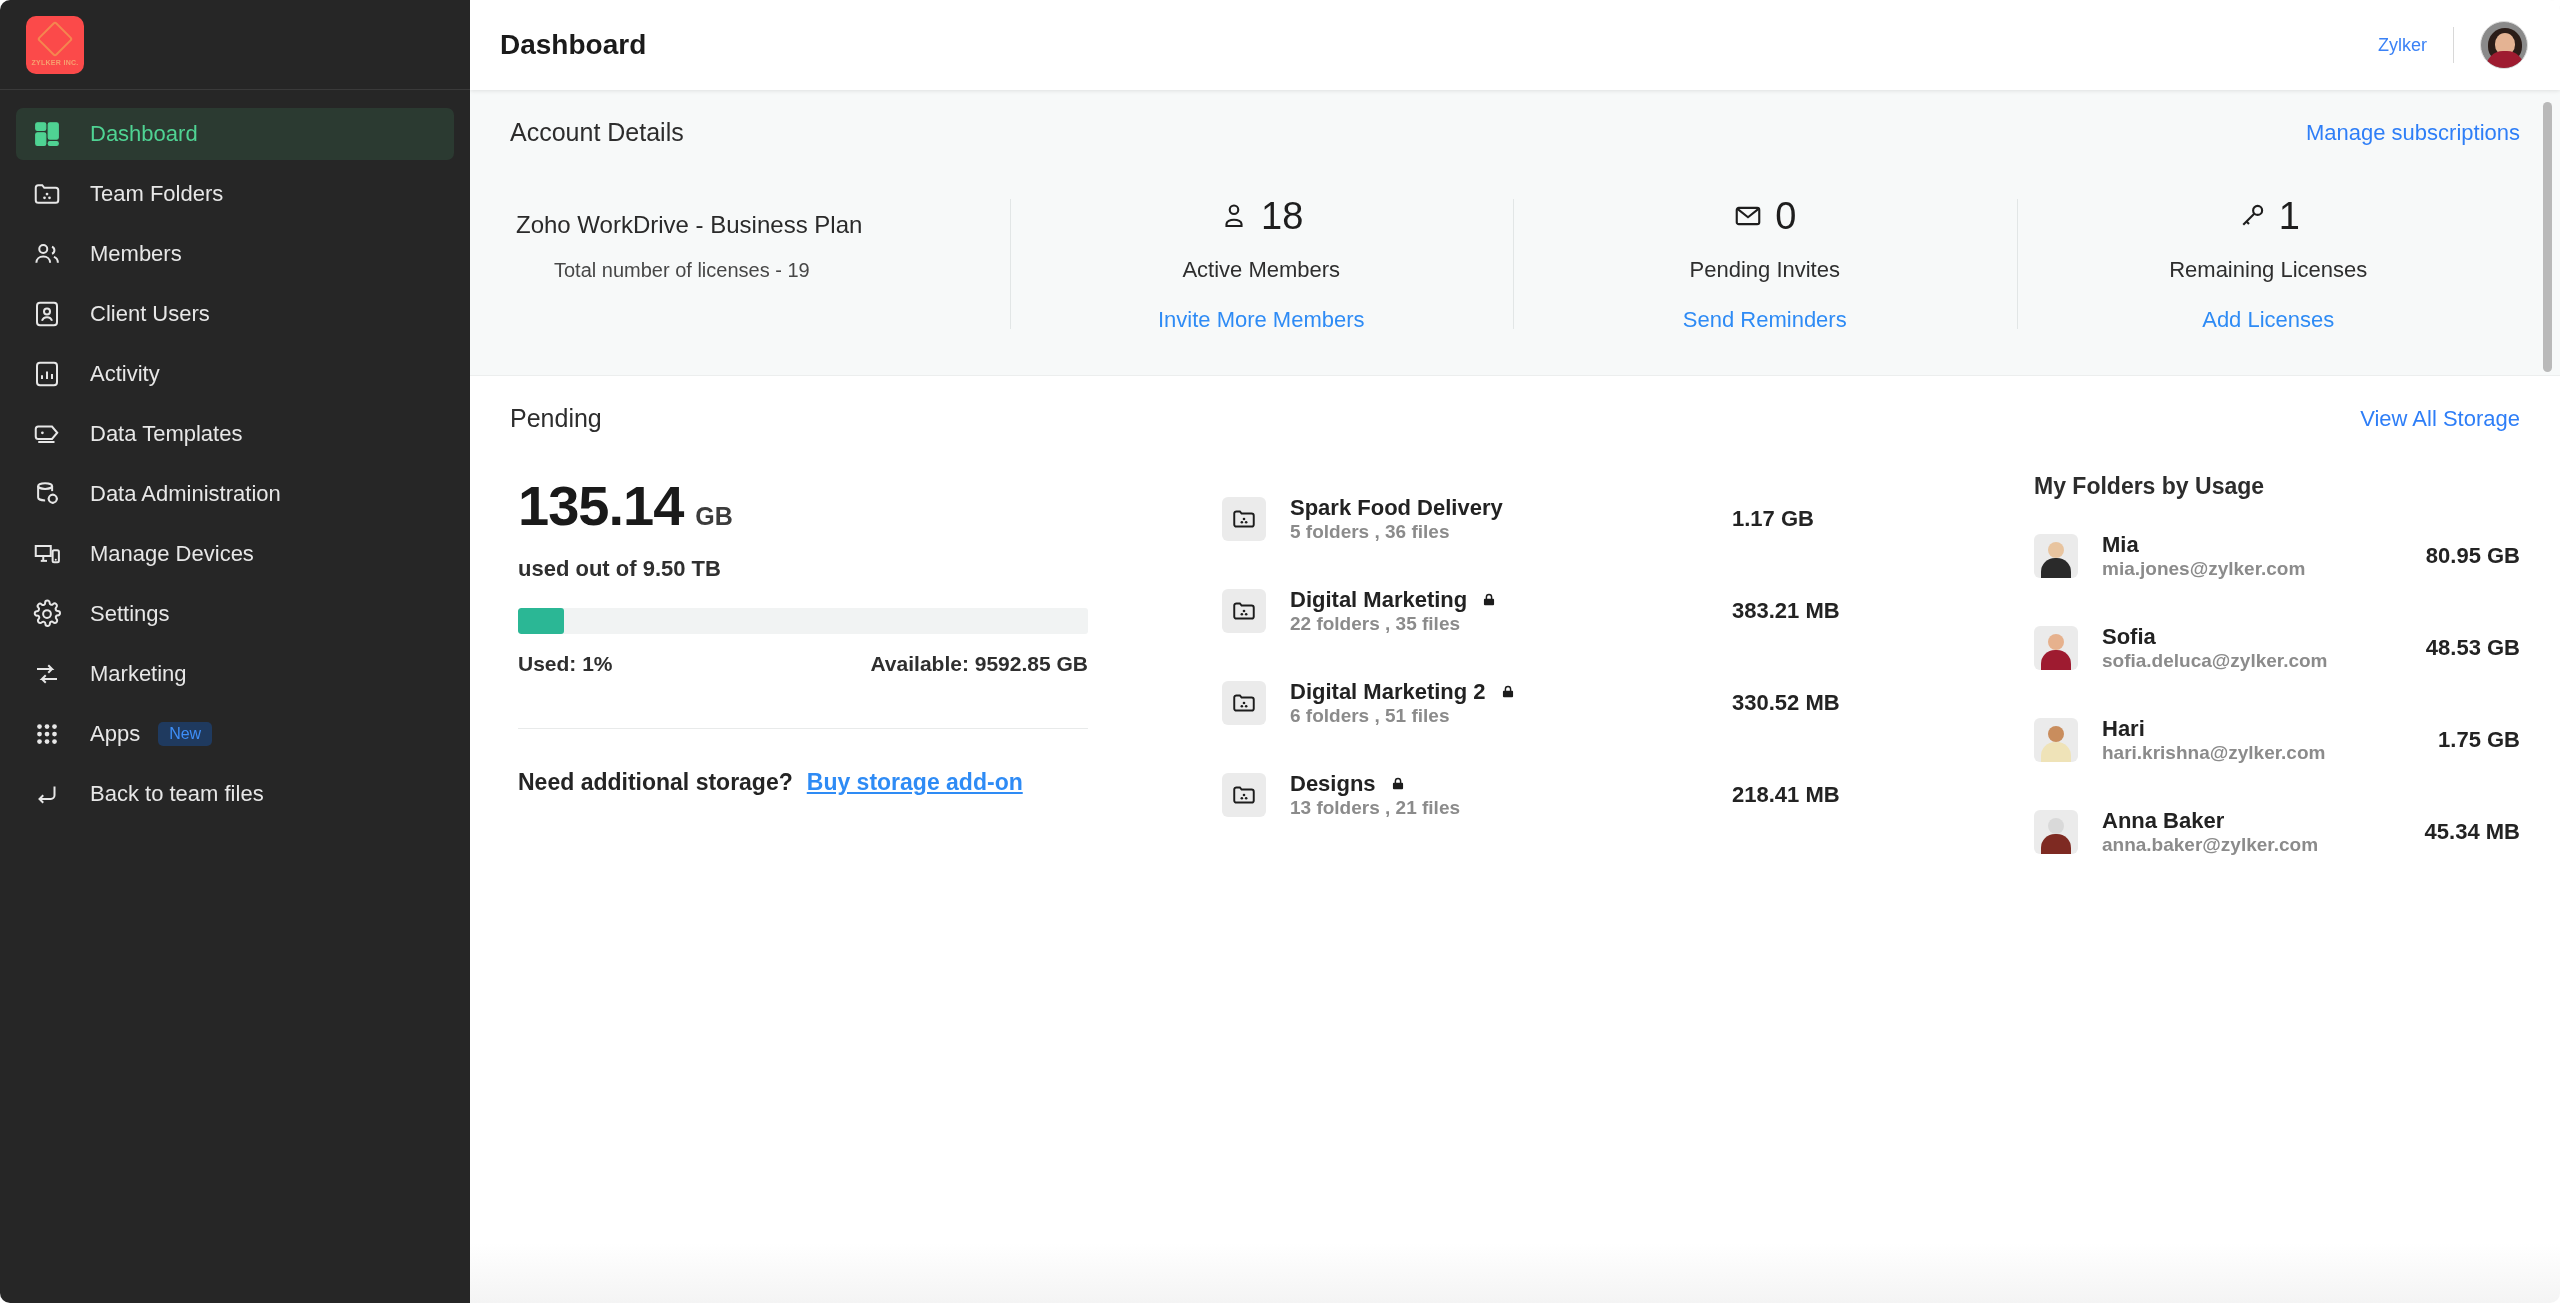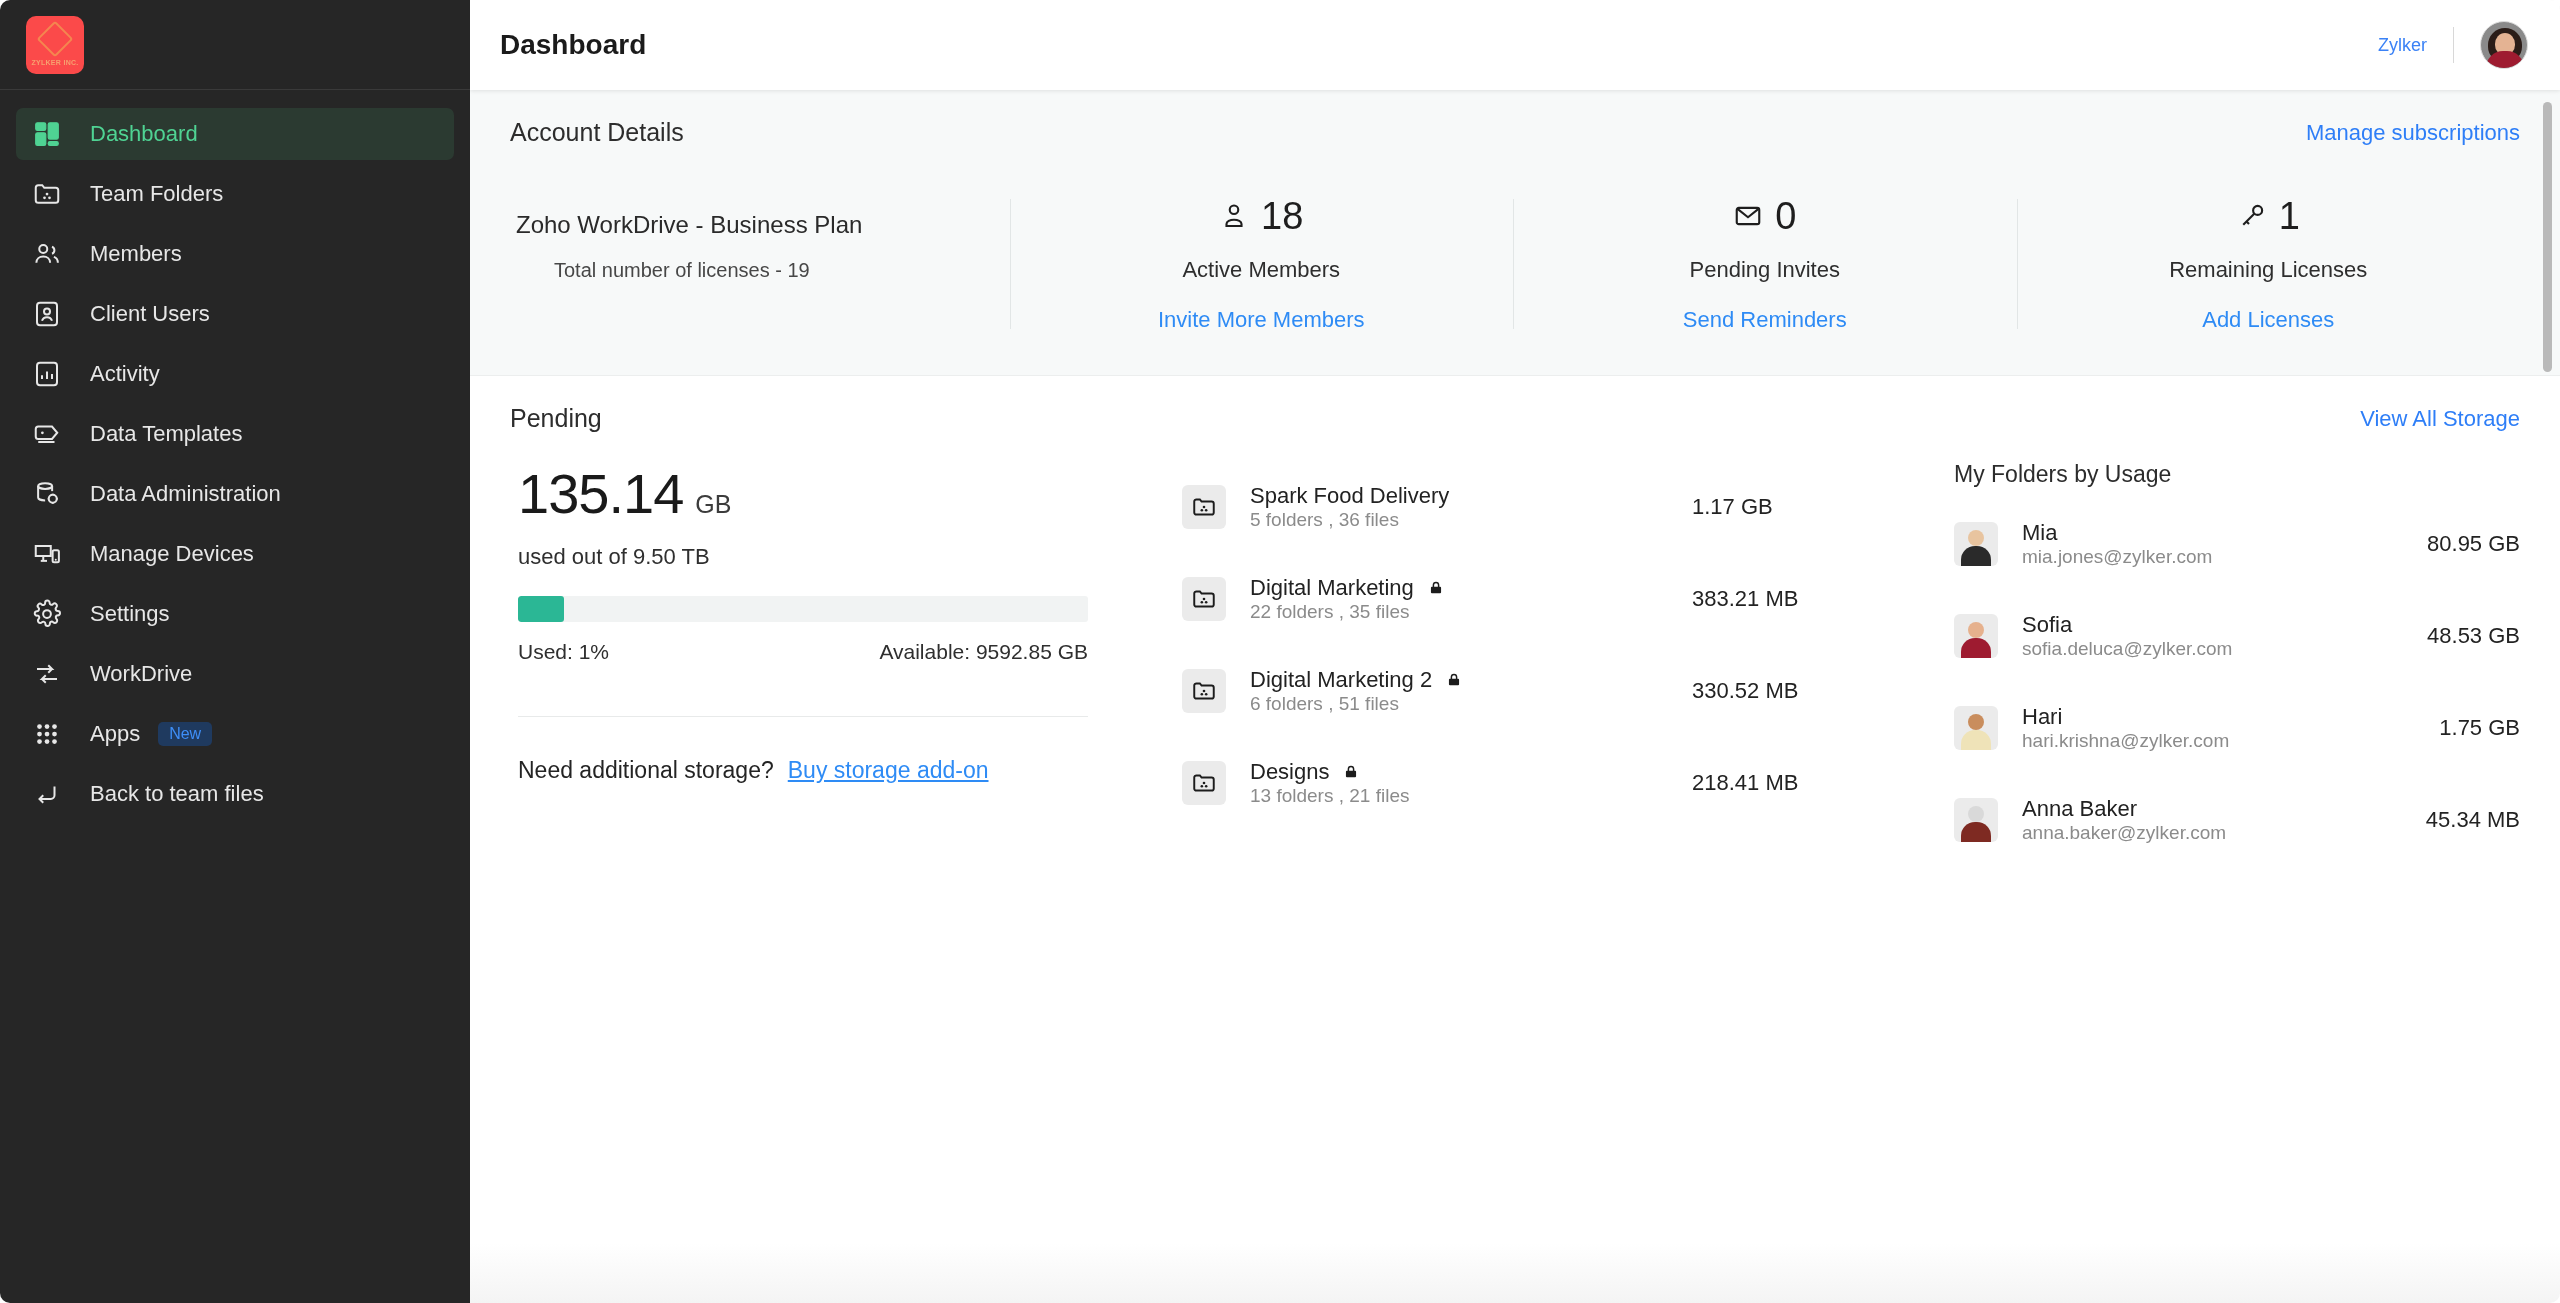--- a/index.html
+++ b/index.html
@@ -180,22 +180,23 @@
   }
   .metric-num .mi { display:flex; align-items:center; }
   .metric-label { font-size: 22px; color: #2e2e2e; margin-top: 22px; }
   .metric-link { font-size: 22px; color: #2e8bf5; margin-top: 24px; cursor: pointer; }
 
   
   .storage-panel { padding: 28px 40px 20px 40px; background: #fff; }
   .storage-grid {
     display: grid;
     grid-template-columns: 600px 700px 1fr;
-    gap: 0 72px;
-    margin-top: 28px;
+    gap: 0 112px;
+    margin-top: 40px;
+    font-weight: bold;
   }
   .big-num { display: flex; align-items: baseline; gap: 12px; margin-left: 8px; }
   .big-num .val { font-size: 56px; color: #1a1a1a; letter-spacing: -1px; }
   .big-num .unit { font-size: 25px; color: #3c3c3c; }
   .used-out { font-size: 22px; color: #2f2f2f; margin: 18px 0 0 8px; }
   .bar {
     margin: 26px 0 0 8px;
     width: 570px; height: 26px;
     background: #f1f3f3; border-radius: 3px; overflow: hidden;
   }
@@ -381,21 +382,21 @@
 
       <div class="nav-item">
         <span class="ico">
           <svg width="30" height="30" viewBox="0 0 24 24" fill="none" stroke="#e7e7e7" stroke-width="1.6">
               <path d="M4 8h12l-3-3"></path>
               <path d="M16 8l-3 3"></path>
               <path d="M20 16H8l3-3"></path>
               <path d="M8 16l3 3"></path>
             </svg>
         </span>
-        <span>WorkDrive</span>
+        <span>Marketing</span>
       </div>
 
       <div class="nav-item">
         <span class="ico">
           <svg width="30" height="30" viewBox="0 0 24 24" fill="#e7e7e7">
               <circle cx="6" cy="6" r="1.9"></circle>
               <circle cx="12" cy="6" r="1.9"></circle>
               <circle cx="18" cy="6" r="1.9"></circle>
               <circle cx="6" cy="12" r="1.9"></circle>
               <circle cx="12" cy="12" r="1.9"></circle>

